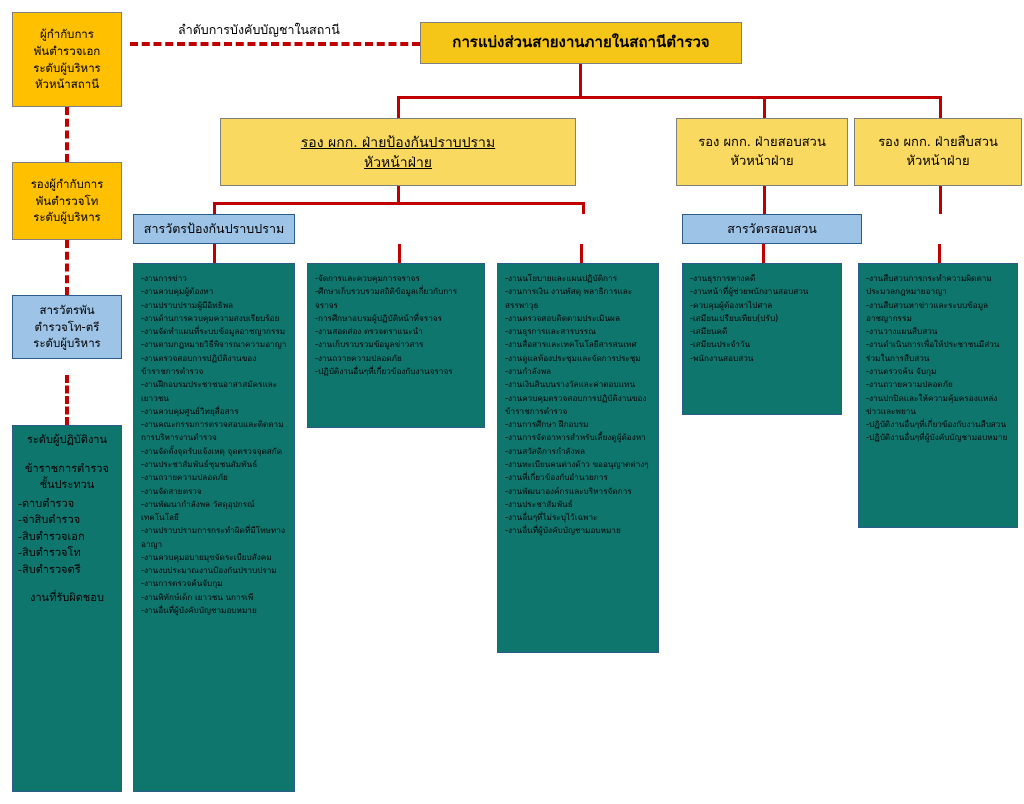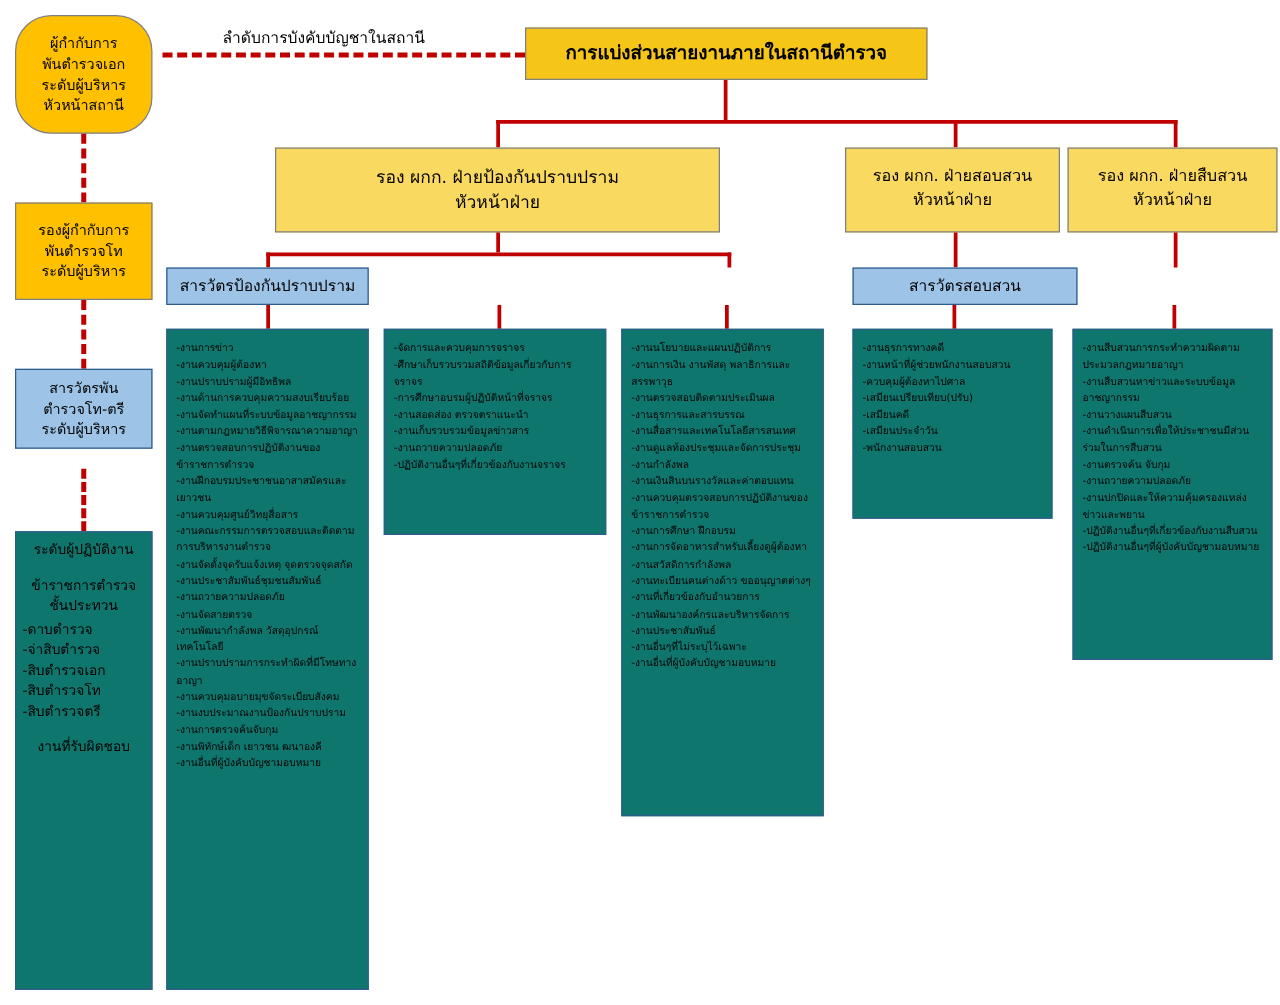--- a/index.html
+++ b/index.html
@@ -116,21 +116,21 @@
   .title-lines span{display:block;}
 </style>
 </head>
 <body>
 
 <div id="canvas">
 
   <div class="dash-label" style="left:178px; top:20px;">ลำดับการบังคับบัญชาในสถานี</div>
   <div class="dash-h" style="left:130px; top:42px; width:290px;"></div>
 
-  <div class="box box-orange" style="left:12px; top:12px; width:110px; height:95px; font-size:11.5px;border-radius:29px;">
+  <div class="box box-orange" style="left:12px; top:12px; width:110px; height:95px; font-size:11.5px;">
     <div class="title-lines">
       <span>ผู้กำกับการ</span>
       <span>พันตำรวจเอก</span>
       <span>ระดับผู้บริหาร</span>
       <span>หัวหน้าสถานี</span>
     </div>
   </div>
 
   <div class="dash-v" style="left:65px; top:107px; height:55px;"></div>
 
@@ -185,21 +185,21 @@
     <span>การแบ่งส่วนสายงานภายในสถานีตำรวจ</span>
   </div>
 
   <div class="conn conn-v" style="left:579px; top:64px; height:32px;"></div>
 
   <div class="conn conn-h" style="left:397px; top:96px; width:545px;"></div>
   <div class="conn conn-v" style="left:397px; top:96px; height:22px;"></div>
   <div class="conn conn-v" style="left:763px; top:96px; height:22px;"></div>
   <div class="conn conn-v" style="left:939px; top:96px; height:22px;"></div>
 
-  <div class="box box-yellow" style="left:220px; top:118px; width:356px; height:68px; font-size:14px;">
+  <div class="box box-yellow" style="left:220px; top:118px; width:356px; height:68px; font-size:14px;text-decoration:underline;">
     <div class="title-lines">
       <span>รอง ผกก. ฝ่ายป้องกันปราบปราม</span>
       <span>หัวหน้าฝ่าย</span>
     </div>
   </div>
 
   <div class="box box-yellow" style="left:676px; top:118px; width:172px; height:68px; font-size:13px;">
     <div class="title-lines">
       <span>รอง ผกก. ฝ่ายสอบสวน</span>
       <span>หัวหน้าฝ่าย</span>
@@ -251,21 +251,21 @@
       <span class="li">-งานคณะกรรมการตรวจสอบและติดตาม การบริหารงานตำรวจ</span>
       <span class="li">-งานจัดตั้งจุดรับแจ้งเหตุ จุดตรวจจุดสกัด</span>
       <span class="li">-งานประชาสัมพันธ์ชุมชนสัมพันธ์</span>
       <span class="li">-งานถวายความปลอดภัย</span>
       <span class="li">-งานจัดสายตรวจ</span>
       <span class="li">-งานพัฒนากำลังพล วัสดุอุปกรณ์เทคโนโลยี</span>
       <span class="li">-งานปราบปรามการกระทำผิดที่มีโทษทางอาญา</span>
       <span class="li">-งานควบคุมอบายมุขจัดระเบียบสังคม</span>
       <span class="li">-งานงบประมาณงานป้องกันปราบปราม</span>
       <span class="li">-งานการตรวจค้นจับกุม</span>
-      <span class="li">-งานพิทักษ์เด็ก เยาวชน ฒนาองคี</span>
+      <span class="li">-งานพิทักษ์เด็ก เยาวชน นการเพี</span>
       <span class="li">-งานอื่นที่ผู้บังคับบัญชามอบหมาย</span>
     </div>
   </div>
 
   <div class="box box-green" style="left:307px; top:263px; width:178px; height:165px;">
     <div class="list">
       <span class="li">-จัดการและควบคุมการจราจร</span>
       <span class="li">-ศึกษาเก็บรวบรวมสถิติข้อมูลเกี่ยวกับการจราจร</span>
       <span class="li">-การศึกษาอบรมผู้ปฏิบัติหน้าที่จราจร</span>
       <span class="li">-งานสอดส่อง ตรวจตราแนะนำ</span>

